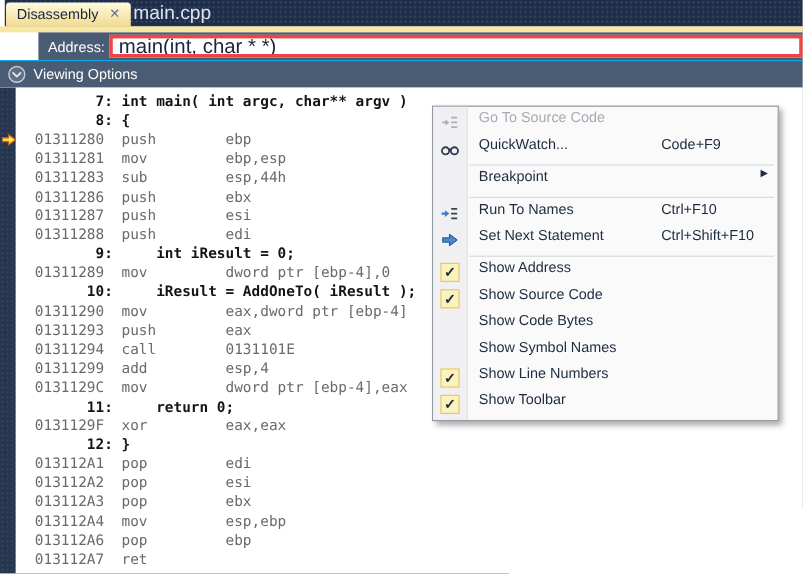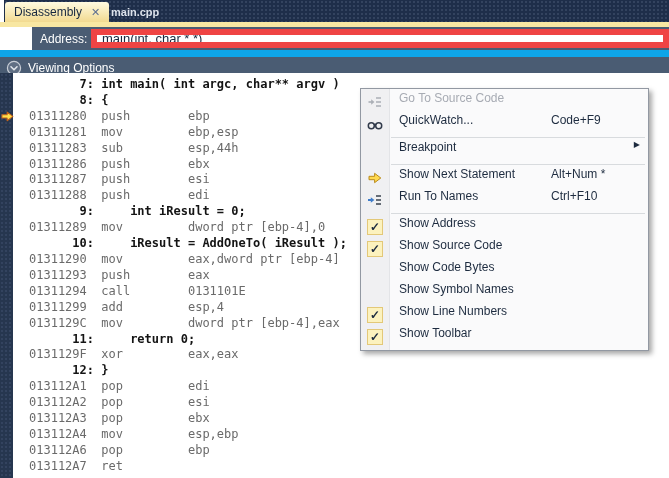--- a/index.html
+++ b/index.html
@@ -18,36 +18,36 @@
   .tab-active {
     position:absolute; left:1px; top:2px; height:20px;
     background:linear-gradient(#fffbe1, #f2da90);
     border-radius:3px 3px 0 0;
     color:#16273f; font-size:12px;
     display:flex; align-items:center; gap:9px; padding:0 9px;
   }
   .tab-close { color:#5f7091; font-size:11px; line-height:1; cursor:pointer; }
   .tab-inactive {
     position:absolute; left:96px; top:2px; height:20px;
-    color:#dce2eb; font-size:11px;
-    display:flex; align-items:center; padding:0 11px;font-weight:bold;
+    color:#dce2eb; font-size:16px;
+    display:flex; align-items:center; padding:0 11px;
   }
   .tab-underline { position:absolute; left:0; top:22px; right:0; height:5px; background:#f8e7a2; }
 
   
   .addressbar { position:absolute; left:0; top:27px; right:0; height:23px; background:#4a5c73;margin-left:32px; }
   .addr-label { position:absolute; left:8px; top:0; height:23px; display:flex; align-items:center; color:#ffffff; font-size:12px; }
   .addr-input {
     position:absolute; left:59px; right:0; top:2px; height:19px; box-sizing:border-box;
-    border:6px solid #ef4444; background:#ffffff; color:#16273f;
-    font-family:"Liberation Sans", sans-serif; font-size:13px; padding:0 5px; outline:none;
-  }
-
-  
-  .viewbar { position:absolute; left:0; top:50px; right:0; height:23px; background:#4a5c73; border-top:7px solid #0ea5e9; box-sizing:border-box; }
+    border:3px solid #ef4444; background:#ffffff; color:#16273f;
+    font-family:"Liberation Sans", sans-serif; font-size:17px; padding:0 5px; outline:none;
+  }
+
+  
+  .viewbar { position:absolute; left:0; top:50px; right:0; height:23px; background:#4a5c73; border-top:1px solid #0ea5e9; box-sizing:border-box; }
   .view-chevron { position:absolute; left:6px; top:3px; width:16px; height:16px; cursor:pointer; }
   .view-label { position:absolute; left:28px; top:0; height:22px; display:flex; align-items:center; color:#ffffff; font-size:12px; }
 
   
   .code { position:absolute; left:0; top:73px; right:0; bottom:0; background:#ffffff; }
   .gutter {
     position:absolute; left:0; top:0; bottom:0; width:13px;
     background-color:#26364f;
     background-image:radial-gradient(#33435f 1px, transparent 1px);
     background-size:4px 4px;
@@ -148,37 +148,37 @@
         <div class="menu-sep"></div>
         <div class="menu-item">
           <span class="mi-icon"></span>
           <span class="mi-label">Breakpoint</span>
           <span class="mi-sub">▶</span>
         </div>
         <div class="menu-sep"></div>
         <div class="menu-item">
           <span class="mi-icon">
             <svg width="16" height="16" viewBox="0 0 16 16">
-              <path d="M2 9.7 V6.3 H7.6 V3.3 L13.8 8 L7.6 12.7 V9.7 Z" fill="#ffd94e" stroke="#b98a1d" stroke-width="1" stroke-linejoin="round"></path>
-            </svg>
-          </span>
-          <span class="mi-label">Show Next Statement</span>
-          <span class="mi-shortcut">Alt+Num *</span>
-        </div>
-        <div class="menu-item">
-          <span class="mi-icon">
-            <svg width="16" height="16" viewBox="0 0 16 16">
               <path d="M9 4 h5 M9 8 h5 M9 12 h5" stroke="#39424f" stroke-width="1.5"></path>
         <path d="M1 8 H4.5" stroke="#3f7cc9" stroke-width="2"></path>
         <path d="M3.8 5.2 L7.4 8 L3.8 10.8 Z" fill="#3f7cc9"></path>
             </svg>
           </span>
           <span class="mi-label">Run To Names</span>
           <span class="mi-shortcut">Ctrl+F10</span>
         </div>
+        <div class="menu-item">
+          <span class="mi-icon">
+            <svg width="16" height="16" viewBox="0 0 16 16">
+              <path d="M2 9.7 V6.3 H7.6 V3.3 L13.8 8 L7.6 12.7 V9.7 Z" fill="#4c86cc" stroke="#2e5c99" stroke-width="1" stroke-linejoin="round"></path>
+            </svg>
+          </span>
+          <span class="mi-label">Set Next Statement</span>
+          <span class="mi-shortcut">Ctrl+Shift+F10</span>
+        </div>
         <div class="menu-sep"></div>
         <div class="menu-item">
           <span class="mi-icon">
             <span class="mi-check">✓</span>
           </span>
           <span class="mi-label">Show Address</span>
         </div>
         <div class="menu-item">
           <span class="mi-icon">
             <span class="mi-check">✓</span>

